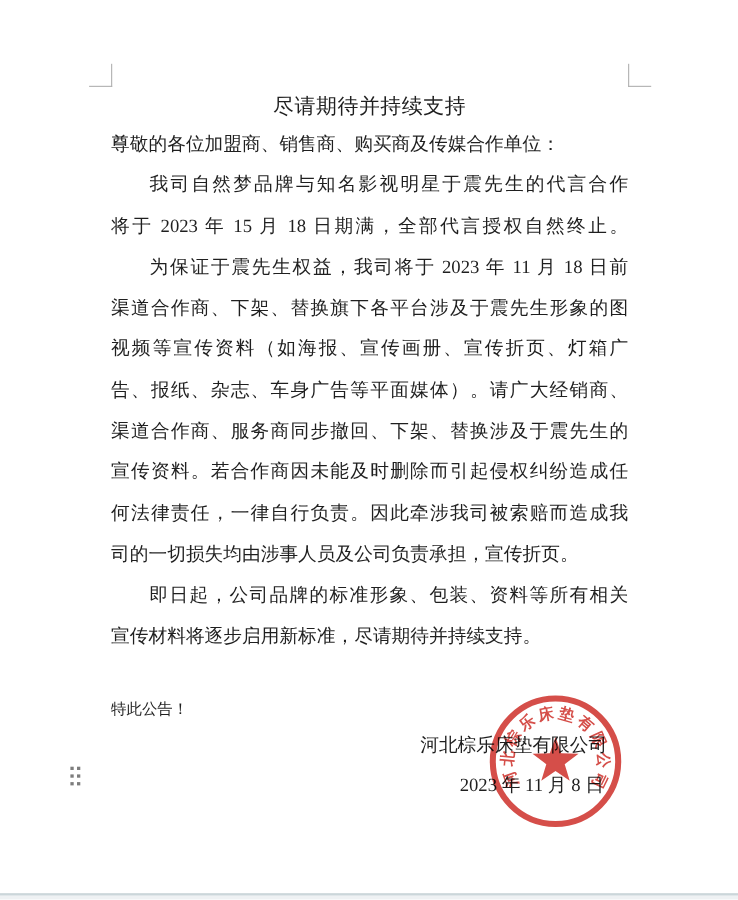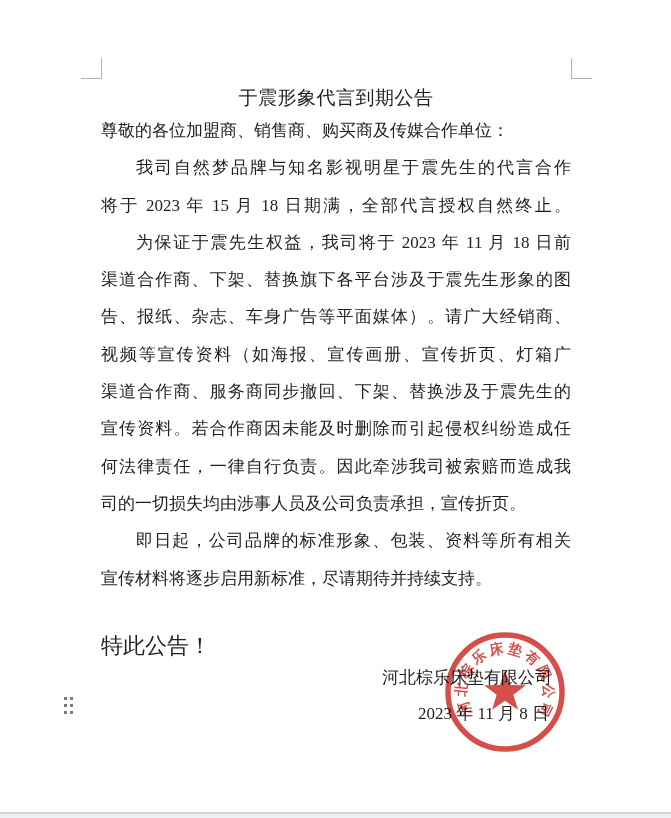--- a/index.html
+++ b/index.html
@@ -57,21 +57,21 @@
     white-space: normal;
     text-align: justify;
     text-align-last: justify;
   }
   .ln.indent { padding-left: 35px; }
   .closing {
     position: absolute;
     left: 101px; top: 627px;
     width: 470px;
     line-height: 37px;
-    font-size: 22px;
+    font-size: 14px;
   }
   .sig {
     position: absolute;
     left: 101px; top: 659px;
     width: 451px;
     line-height: 37px;
     font-size: 17px;
     text-align: right;
   }
   .date {
@@ -108,30 +108,30 @@
   }
 </style>
 </head>
 <body>
 
 <div class="page">
 
   <div class="mark tl"></div>
   <div class="mark tr"></div>
 
-  <div class="title">于震形象代言到期公告</div>
+  <div class="title">尽请期待并持续支持</div>
 
   <div class="doc-body">
     <div class="ln">尊敬的各位加盟商、销售商、购买商及传媒合作单位：</div>
     <div class="ln stretch indent">我司自然梦品牌与知名影视明星于震先生的代言合作</div>
     <div class="ln stretch">将于 2023 年 15 月 18 日期满，全部代言授权自然终止。</div>
     <div class="ln stretch indent">为保证于震先生权益，我司将于 2023 年 11 月 18 日前</div>
     <div class="ln stretch">渠道合作商、下架、替换旗下各平台涉及于震先生形象的图片、</div>
+    <div class="ln stretch">视频等宣传资料（如海报、宣传画册、宣传折页、灯箱广</div>
     <div class="ln stretch">告、报纸、杂志、车身广告等平面媒体）。请广大经销商、</div>
-    <div class="ln stretch">视频等宣传资料（如海报、宣传画册、宣传折页、灯箱广</div>
     <div class="ln stretch">渠道合作商、服务商同步撤回、下架、替换涉及于震先生的</div>
     <div class="ln stretch">宣传资料。若合作商因未能及时删除而引起侵权纠纷造成任</div>
     <div class="ln stretch">何法律责任，一律自行负责。因此牵涉我司被索赔而造成我</div>
     <div class="ln">司的一切损失均由涉事人员及公司负责承担，宣传折页。</div>
     <div class="ln stretch indent">即日起，公司品牌的标准形象、包装、资料等所有相关</div>
     <div class="ln">宣传材料将逐步启用新标准，尽请期待并持续支持。</div>
   </div>
 
   <div class="closing">特此公告！</div>
   <div class="sig">河北棕乐床垫有限公司</div>

